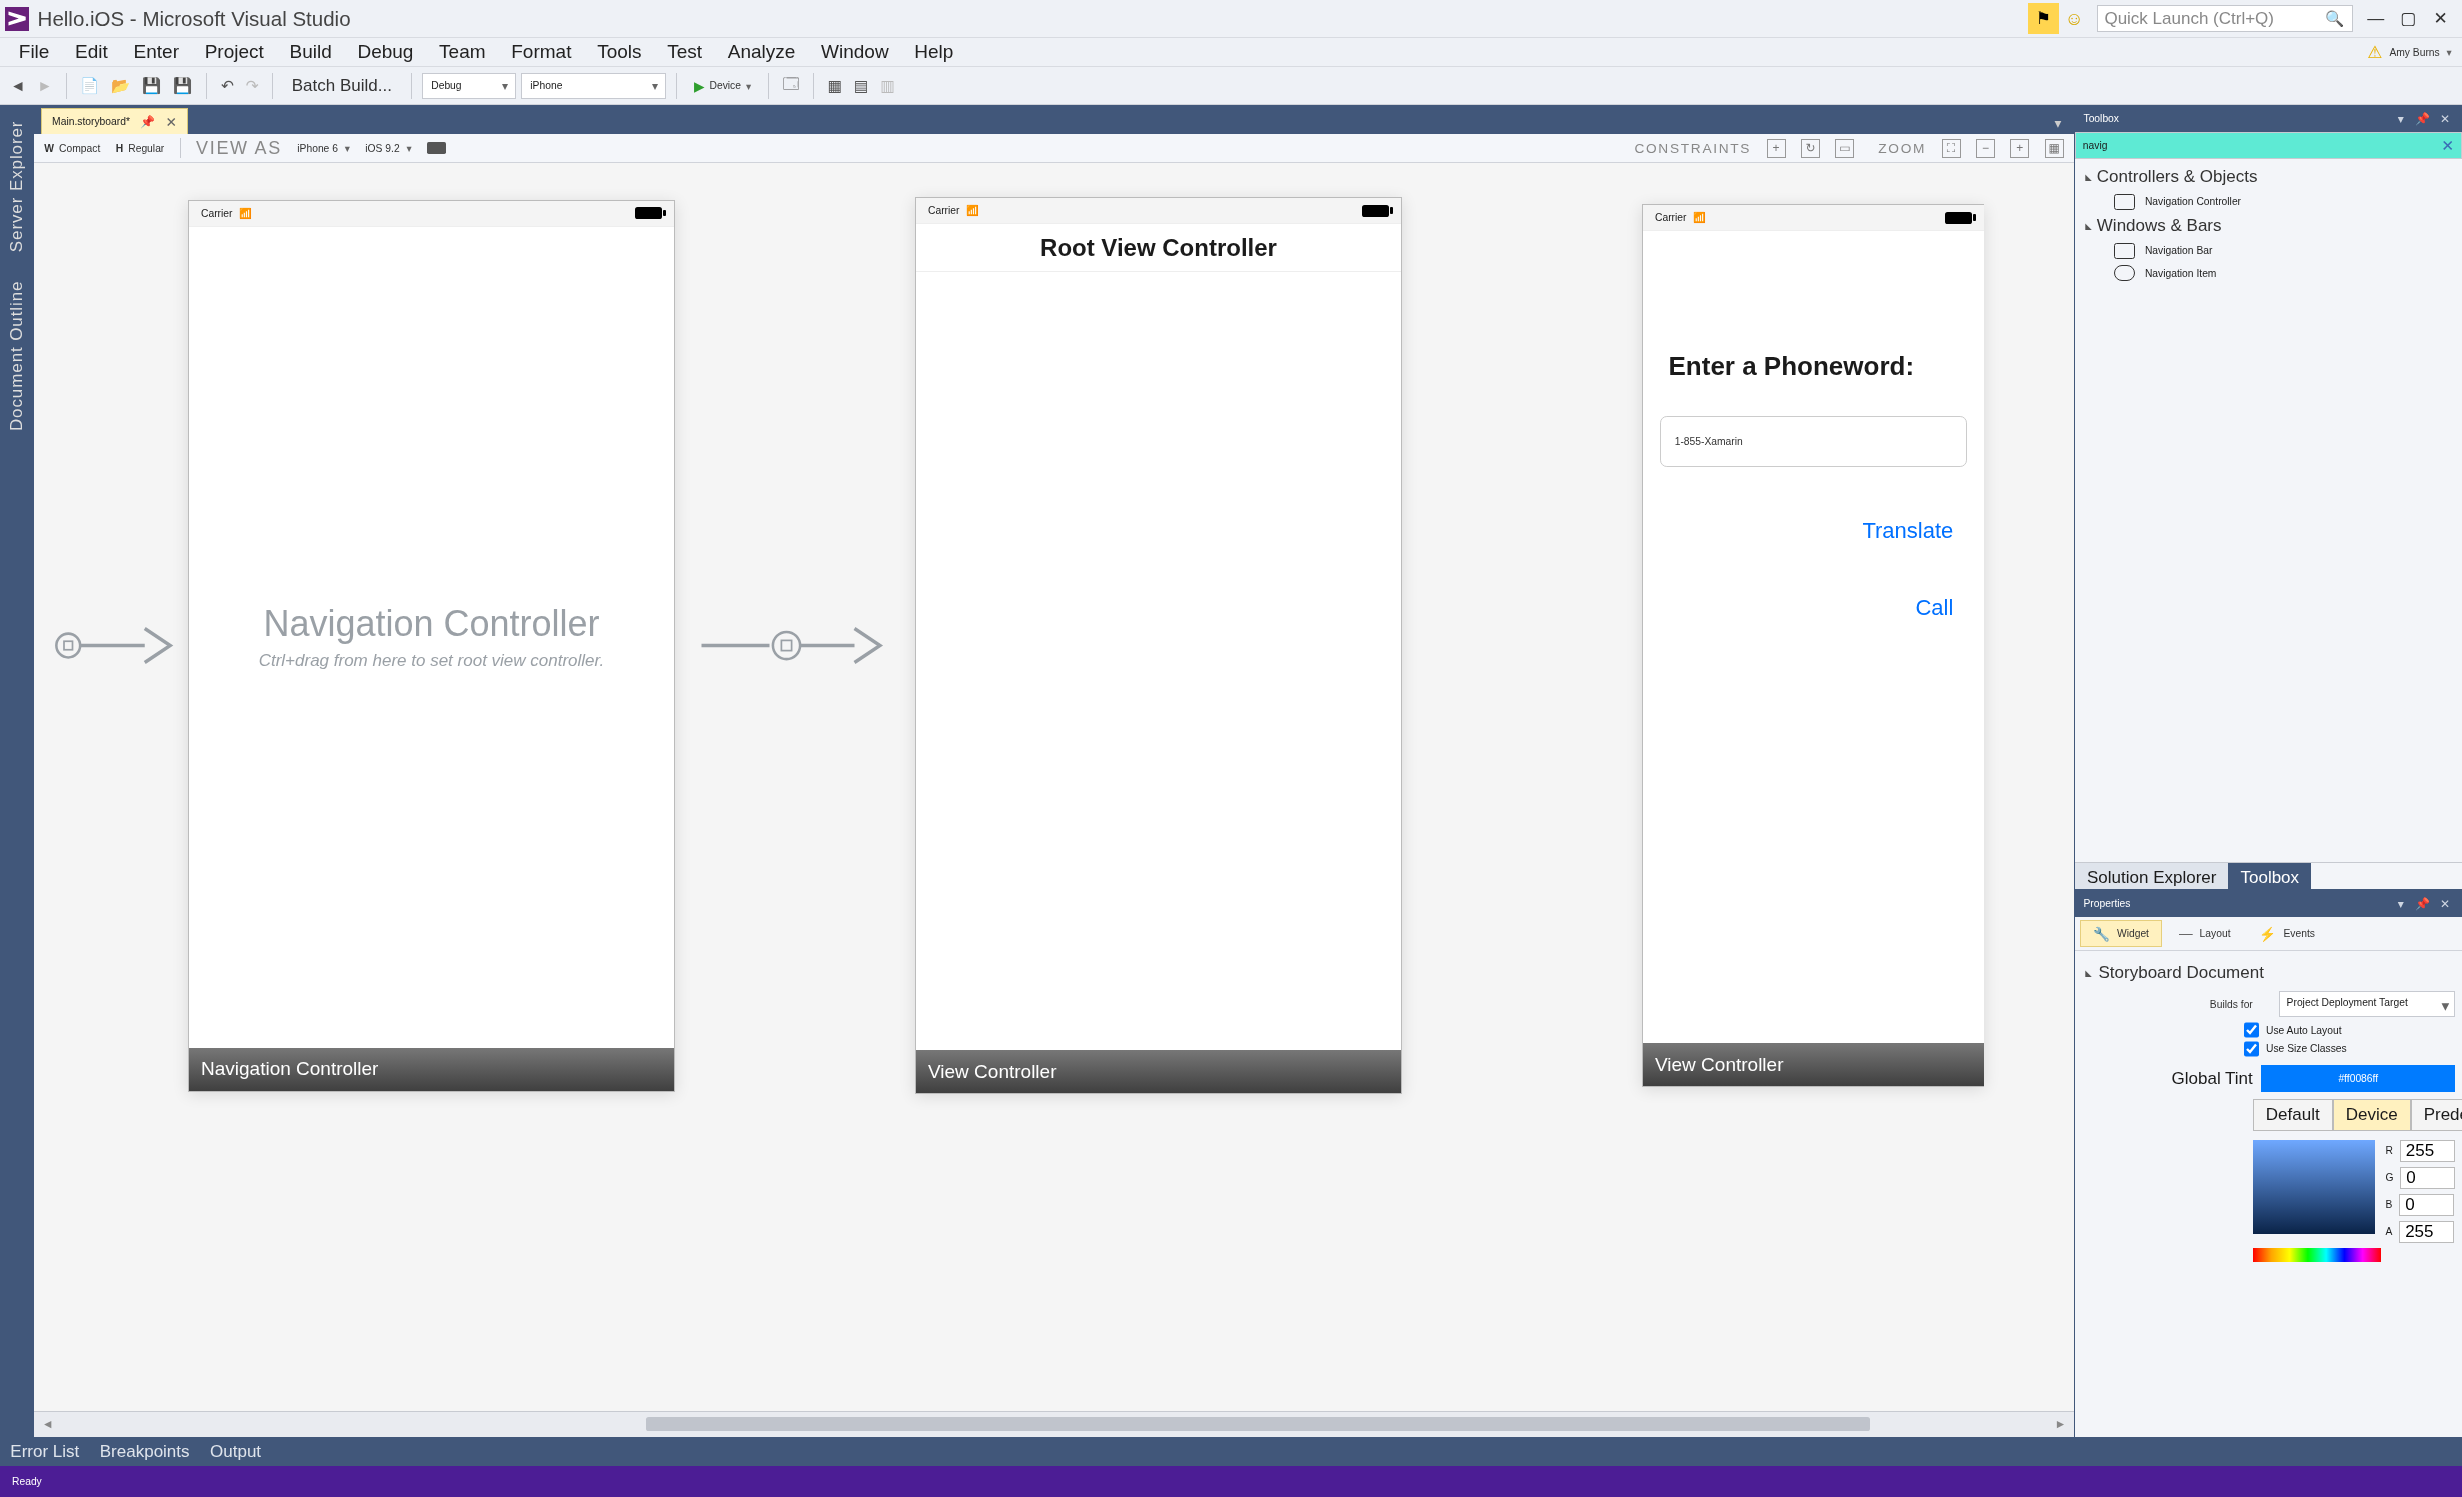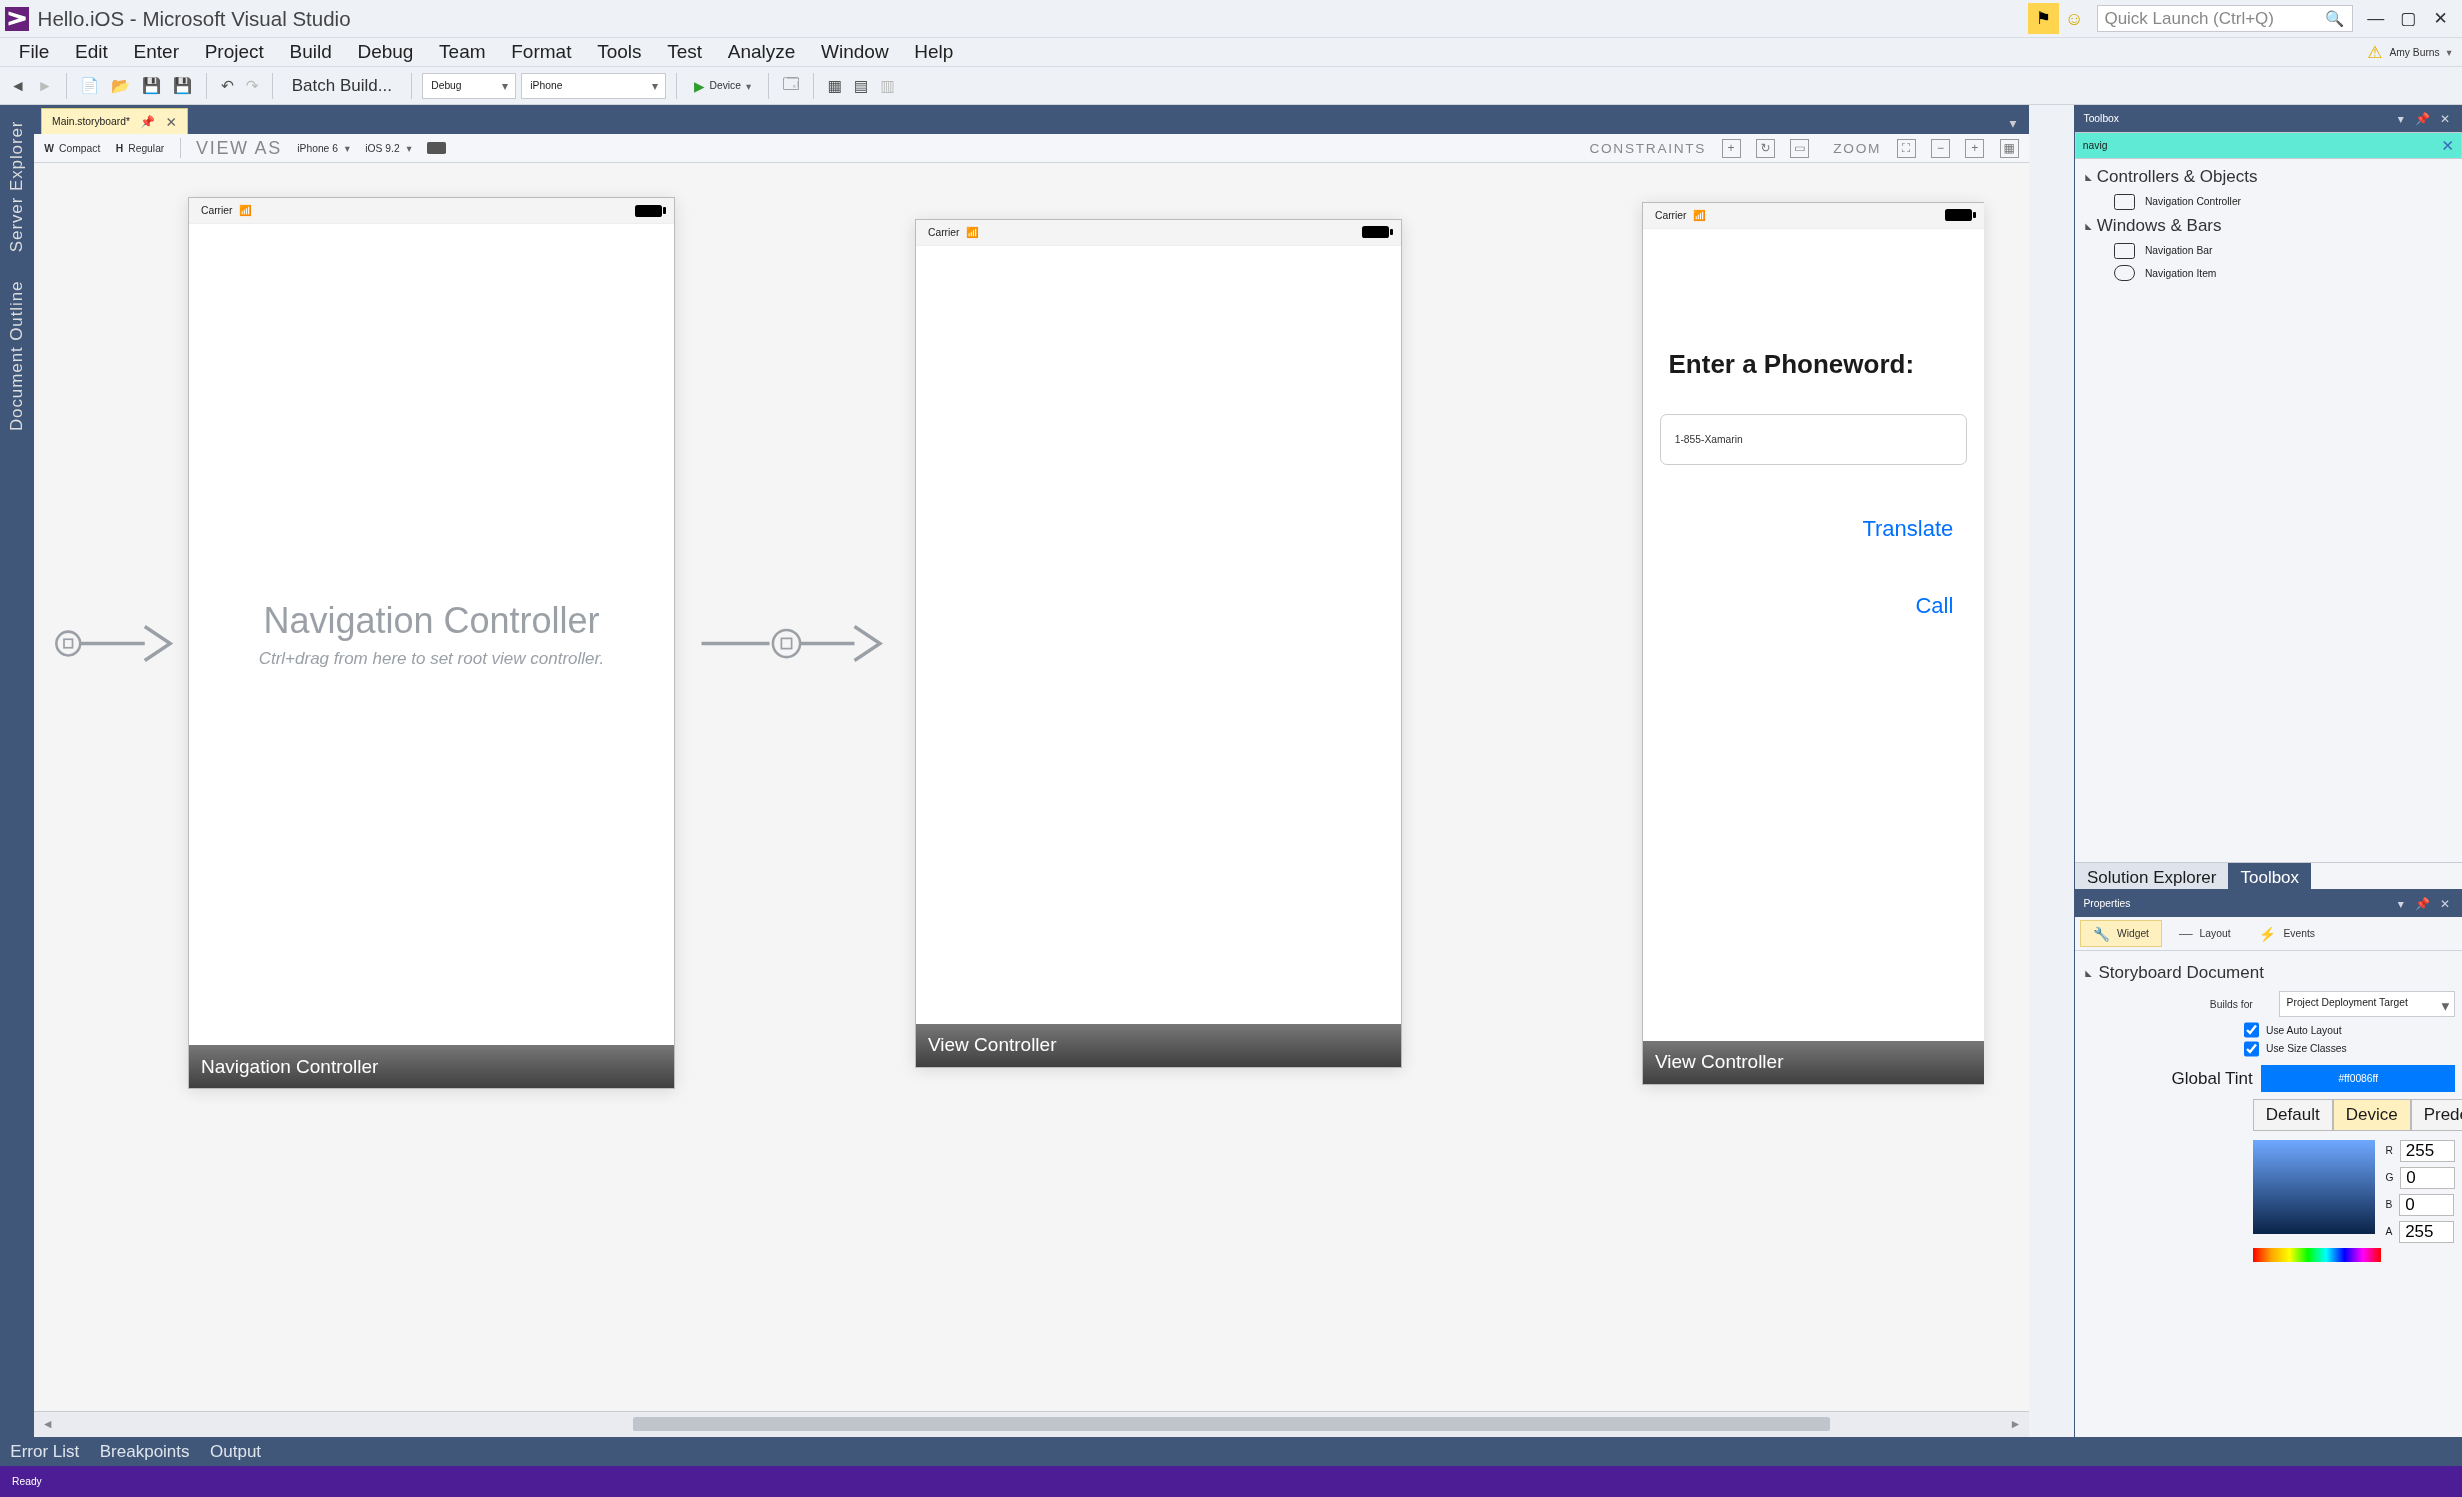--- a/index.html
+++ b/index.html
@@ -32,21 +32,21 @@
 .toolbar .combo { height:26px; border:0.9px solid #c7cad1; background:#fff; padding:0 22px 0 8.5px; display:flex; align-items:center; font-size:17px; position:relative; min-width:85px;}
 .toolbar .combo::after{ content:"▾"; position:absolute; right:6.8px; color:#666; font-size:12px;}
 .toolbar .device { display:flex; align-items:center; gap:5.1px; font-size:17px; color:#333; padding:0 6.8px;}
 .toolbar .device .play{ color:#2e9e2e; font-size:13.7px;}
 
 
 .shell { display:flex; height: calc(1497px - 38px - 29px - 38px - 31px - 29px); }
 .leftgutter { width: 34px; background:#41577a; color:#fff; display:flex; flex-direction:column; align-items:center; padding-top:8.5px; gap:15.4px;}
 .leftgutter .vtab { writing-mode: vertical-rl; transform: rotate(180deg); font-size:17px; letter-spacing:0.9px; color:#ddd; padding:6.8px 0;}
 .editor-col { flex:1; display:flex; flex-direction:column; background:#eef1f6; min-width:0;}
-.rightcol { width: 388px; display:flex; flex-direction:column; border-left:1.7px solid #41577a;margin-left:45px;}
+.rightcol { width: 388px; display:flex; flex-direction:column; border-left:1.7px solid #41577a;}
 
 
 .doctabs { height:29px; background:#41577a; display:flex; align-items:flex-end; padding-left:6.8px;}
 .doctabs .tab { height:26px; background:#fff3c4; border:0.9px solid #d8c87a; border-bottom:none; padding:0 10.3px; display:flex; align-items:center; gap:10.3px; font-size:17px; color:#222;}
 .doctabs .tab .star{ color:#555; font-size:12px;}
 .doctabs .tab .x{ color:#666; font-size:13.7px;}
 .doctabs .fill{ flex:1;}
 .doctabs .winopt{ width:22px; height:22px; color:#ccc; display:flex; align-items:center; justify-content:center; font-size:13.7px; margin-right:5.1px;}
 
 
@@ -306,20 +306,21 @@
           </div>
 
           <div class="vc">
             <div class="statusbar">
               <span class="wifi">
                   <span>Carrier</span> 
                   <span>📶</span>
                 </span>
               <span class="batt"></span>
             </div>
+            <div class="navtitle">Root View Controller</div>
             <div class="content" style="min-height:778px;"></div>
             <div class="vc-footer">View Controller</div>
           </div>
 
           <div style="width:188px;"></div>
 
           <div class="vc cut">
             <div class="statusbar">
               <span class="wifi">
                   <span>Carrier</span> 

